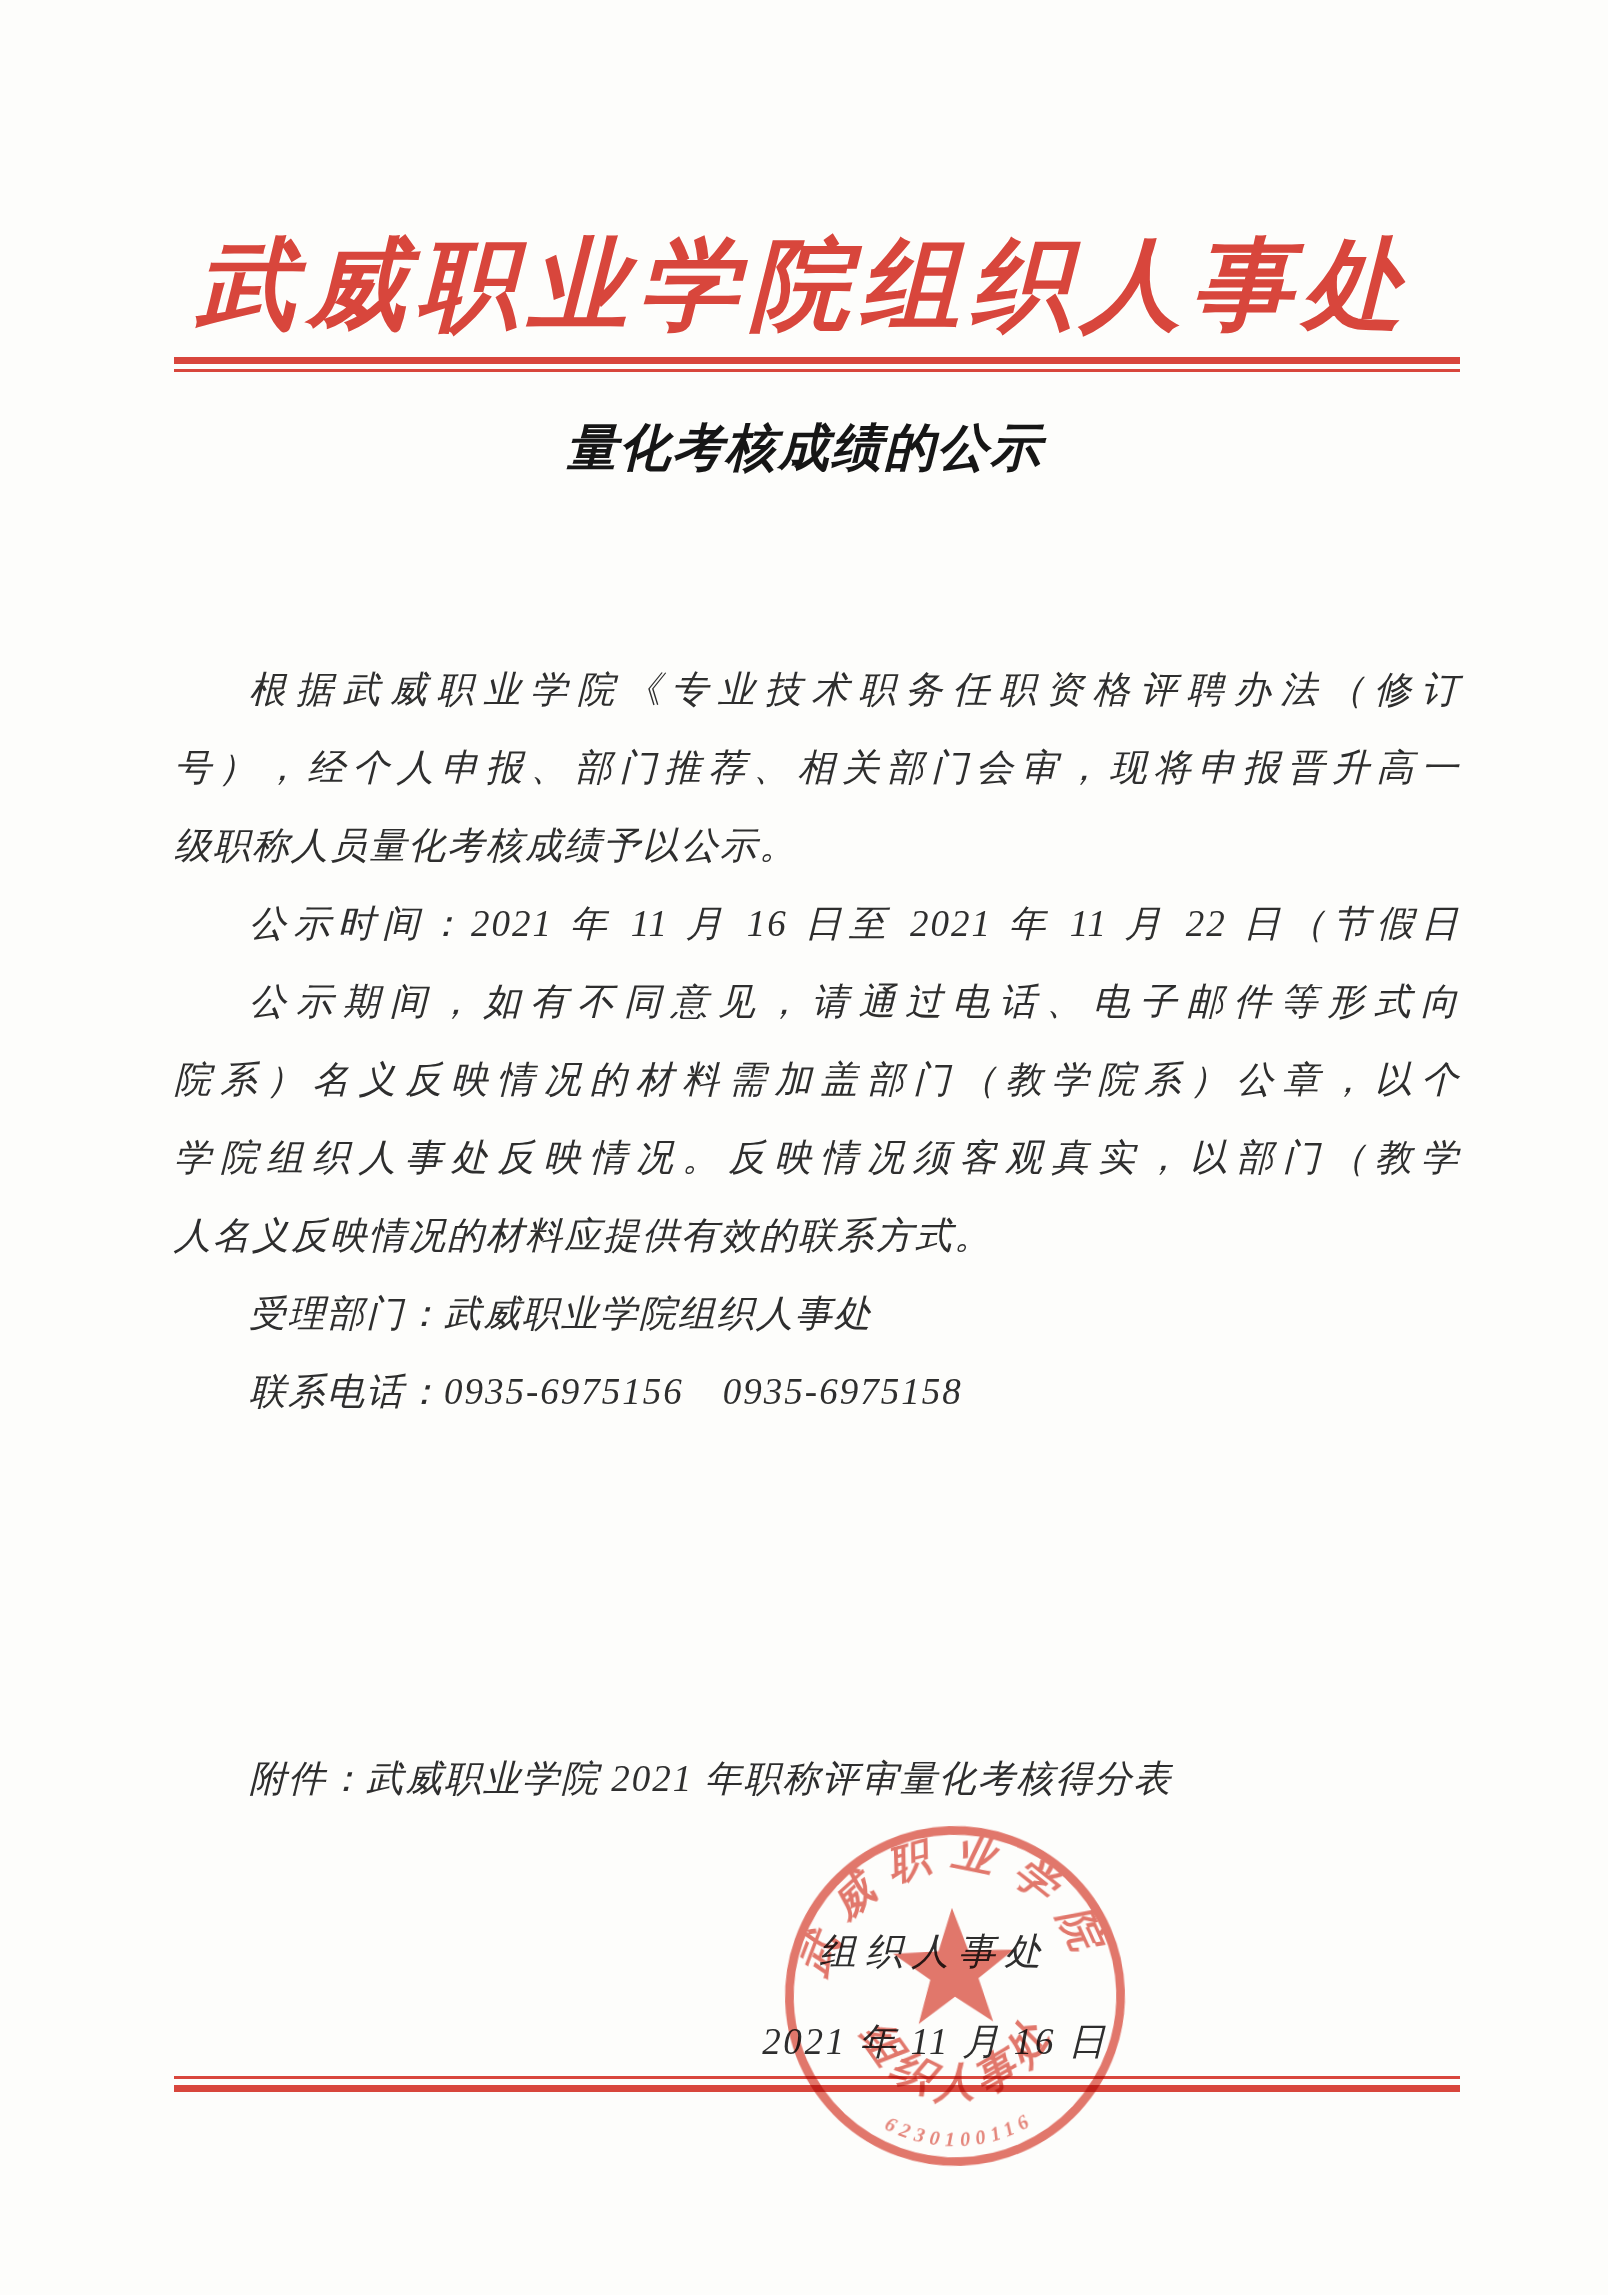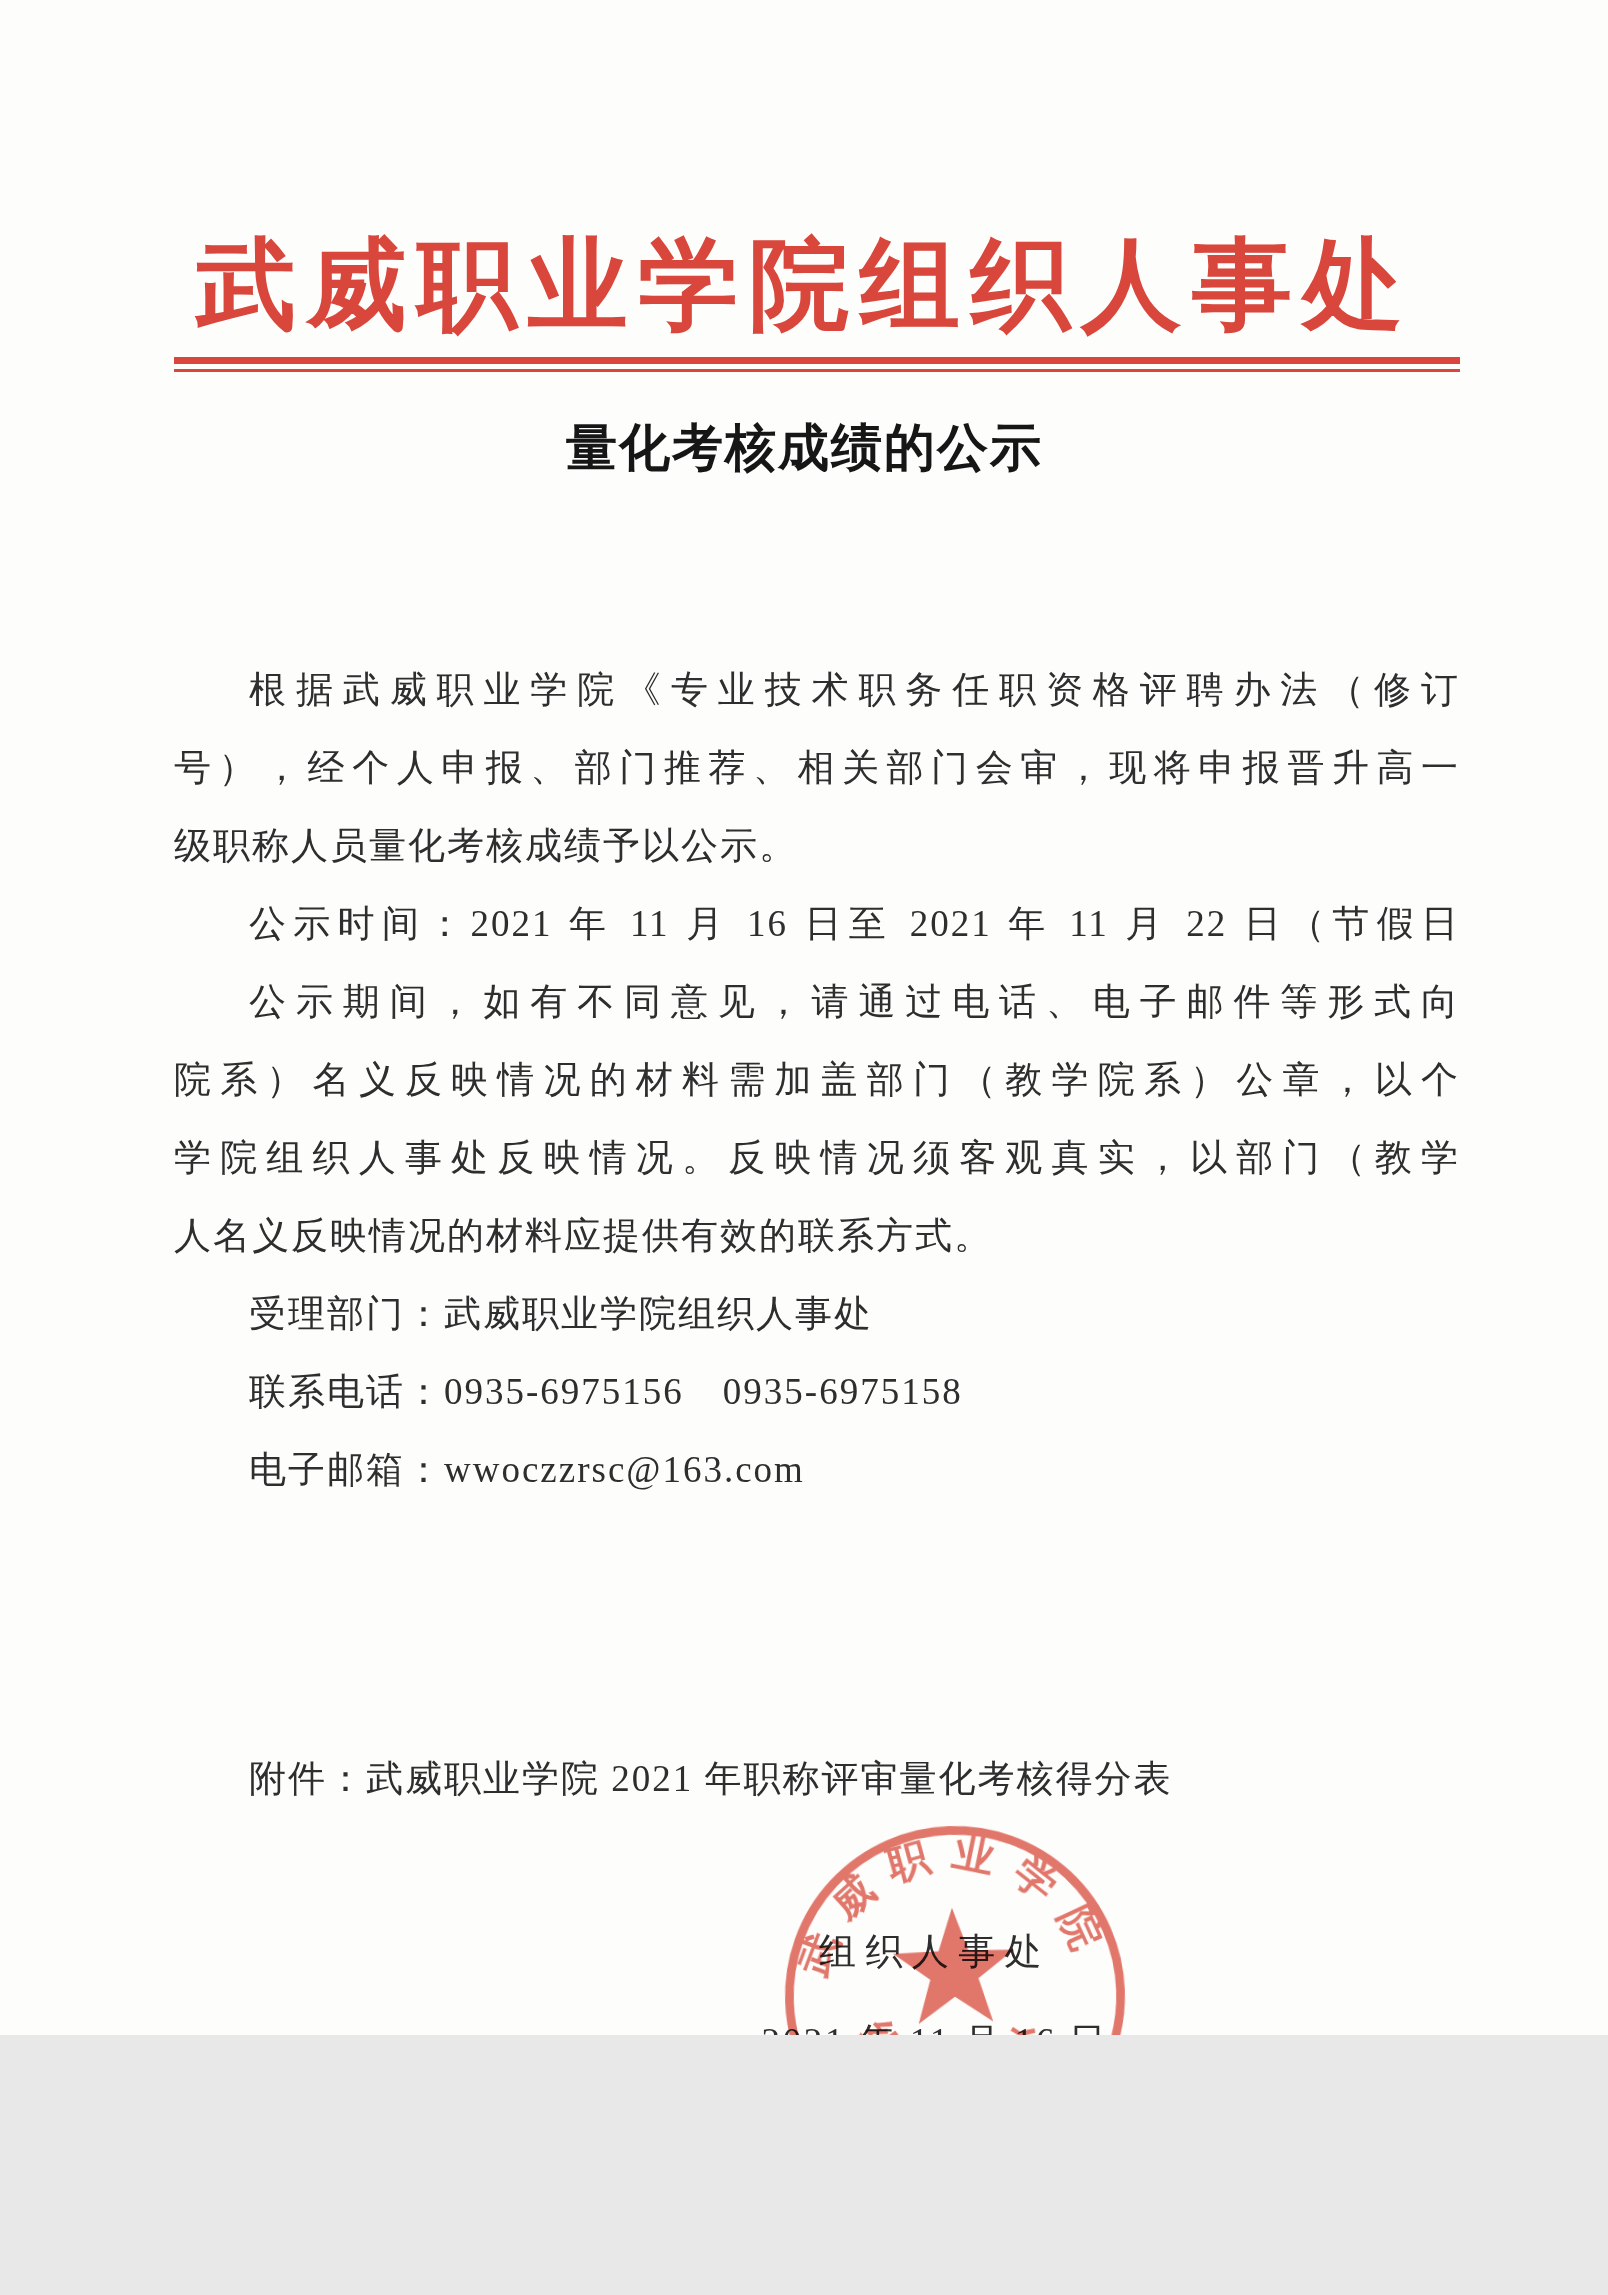--- a/index.html
+++ b/index.html
@@ -6,24 +6,25 @@
     --red:#d8463c;
     --seal-red:#dd5a4d;
     --ink:#2e2e2e;
     --title-ink:#161616;
     --paper:#fdfdfb;
   }
   *{margin:0;padding:0;box-sizing:border-box;}
   html,body{background:#e8e8e8;}
   .page{
     position:relative;
-    width:1609px;height:2035px;
+    width:1609px;height:2295px;
     background:var(--paper);
     overflow:hidden;
     font-family:"Liberation Serif","DejaVu Serif",serif;
+    font-style:italic;
   }
   
   .letterhead{
     position:absolute;top:227px;left:0;width:100%;
     text-align:center;
     font-size:100px;line-height:117px;font-weight:bold;
     letter-spacing:10.7px;
     color:var(--red);
     font-family:"Liberation Serif","DejaVu Serif",serif;
   }
@@ -94,21 +95,20 @@
     <div class="bline fill indent">根据武威职业学院《专业技术职务任职资格评聘办法（修订</div>
     <div class="bline fill">号），经个人申报、部门推荐、相关部门会审，现将申报晋升高一</div>
     <div class="bline">级职称人员量化考核成绩予以公示。</div>
     <div class="bline fill indent">公示时间：2021 年 11 月 16 日至 2021 年 11 月 22 日（节假日</div>
     <div class="bline fill indent">公示期间，如有不同意见，请通过电话、电子邮件等形式向</div>
     <div class="bline fill">院系）名义反映情况的材料需加盖部门（教学院系）公章，以个</div>
     <div class="bline fill">学院组织人事处反映情况。反映情况须客观真实，以部门（教学</div>
     <div class="bline">人名义反映情况的材料应提供有效的联系方式。</div>
     <div class="bline indent">受理部门：武威职业学院组织人事处</div>
     <div class="bline indent">联系电话：0935-6975156　0935-6975158</div>
-    <div class="bline indent">电子邮箱：wwoczzrsc@163.com</div>
   </div>
 
   <div class="attachment">附件：武威职业学院 2021 年职称评审量化考核得分表</div>
 
   <div class="signature sig-dept">组织人事处</div>
   <div class="signature sig-date">2021 年 11 月 16 日</div>
 
   <div class="rule rule-footer-thin"></div>
   <div class="rule rule-footer-thick"></div>
 

